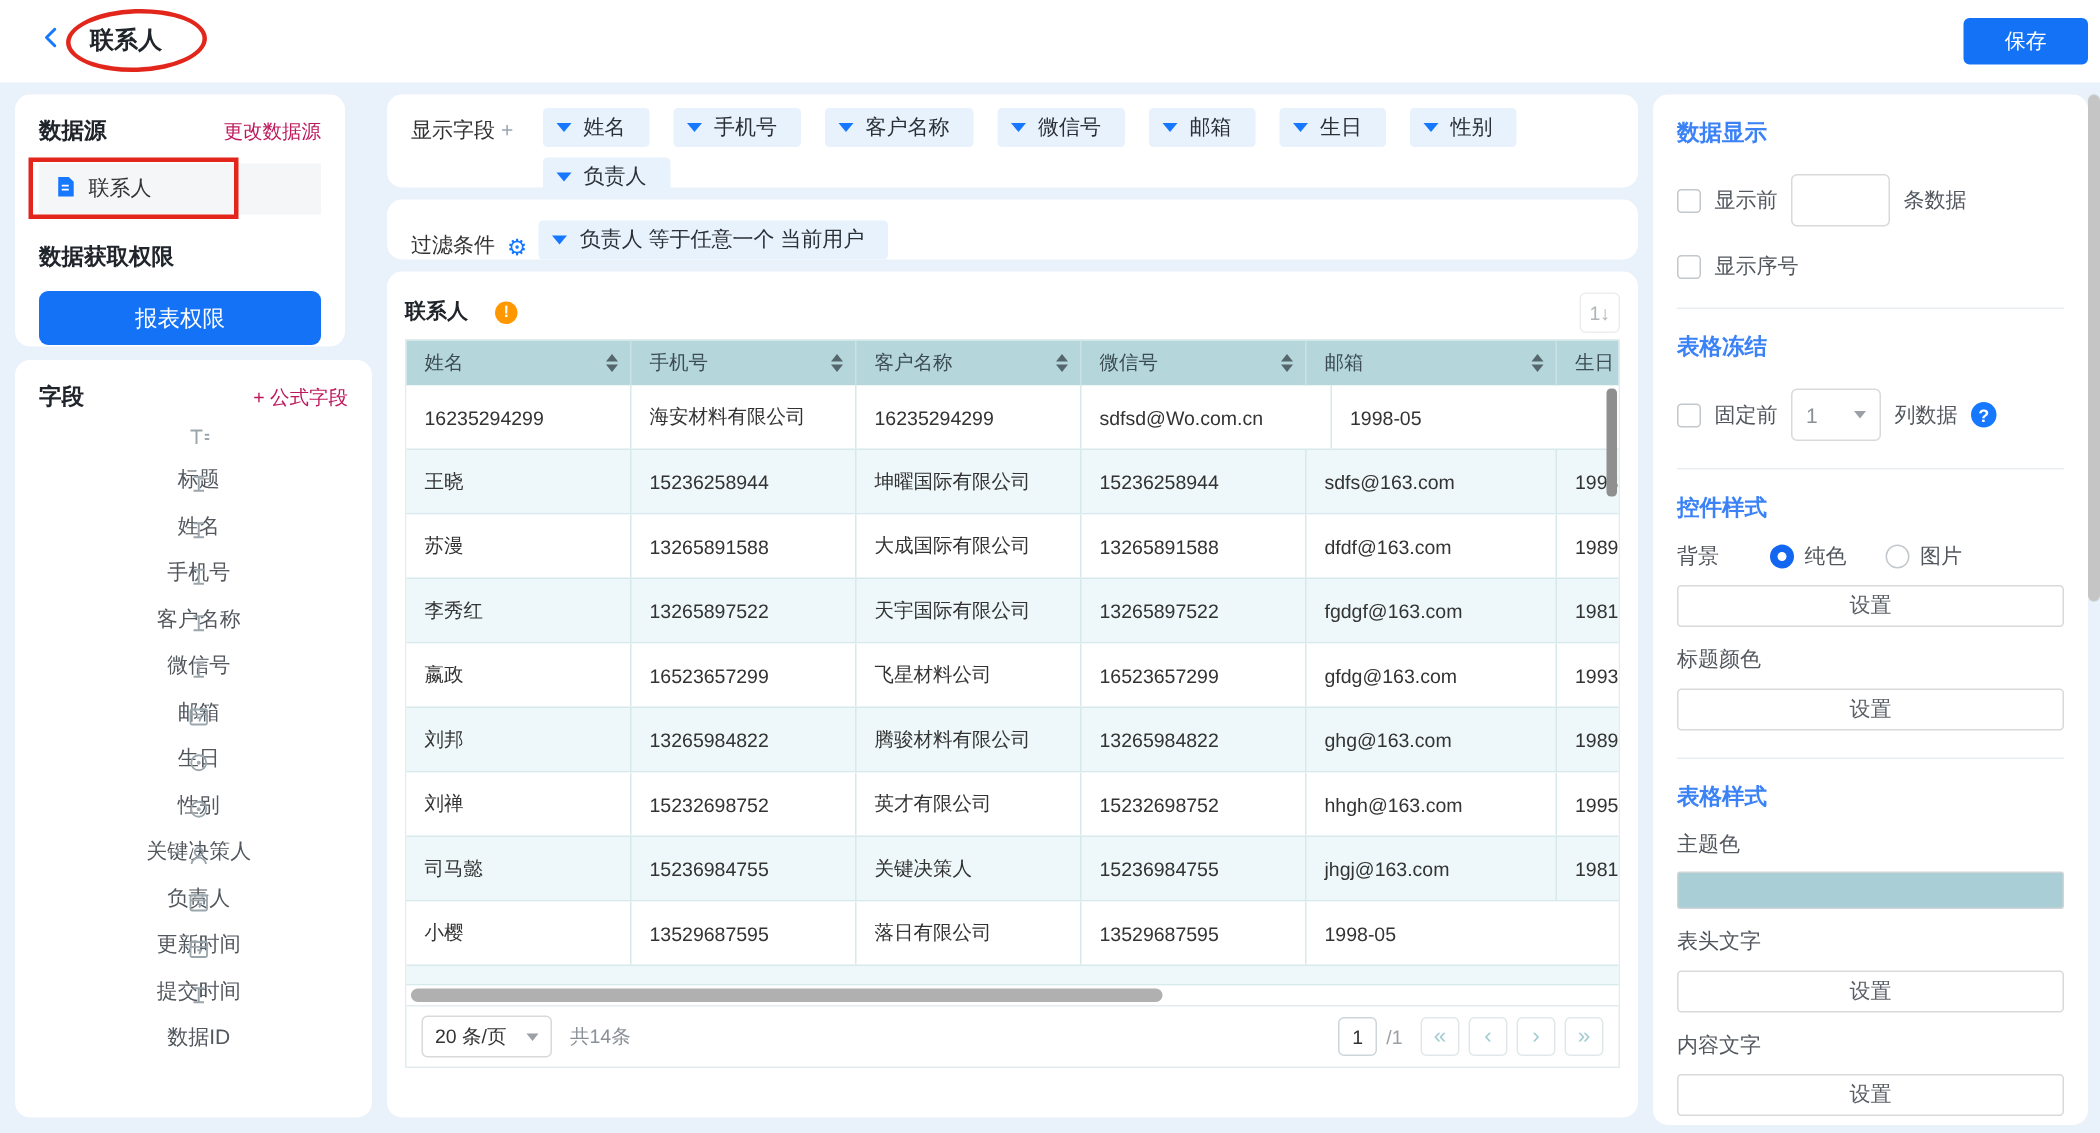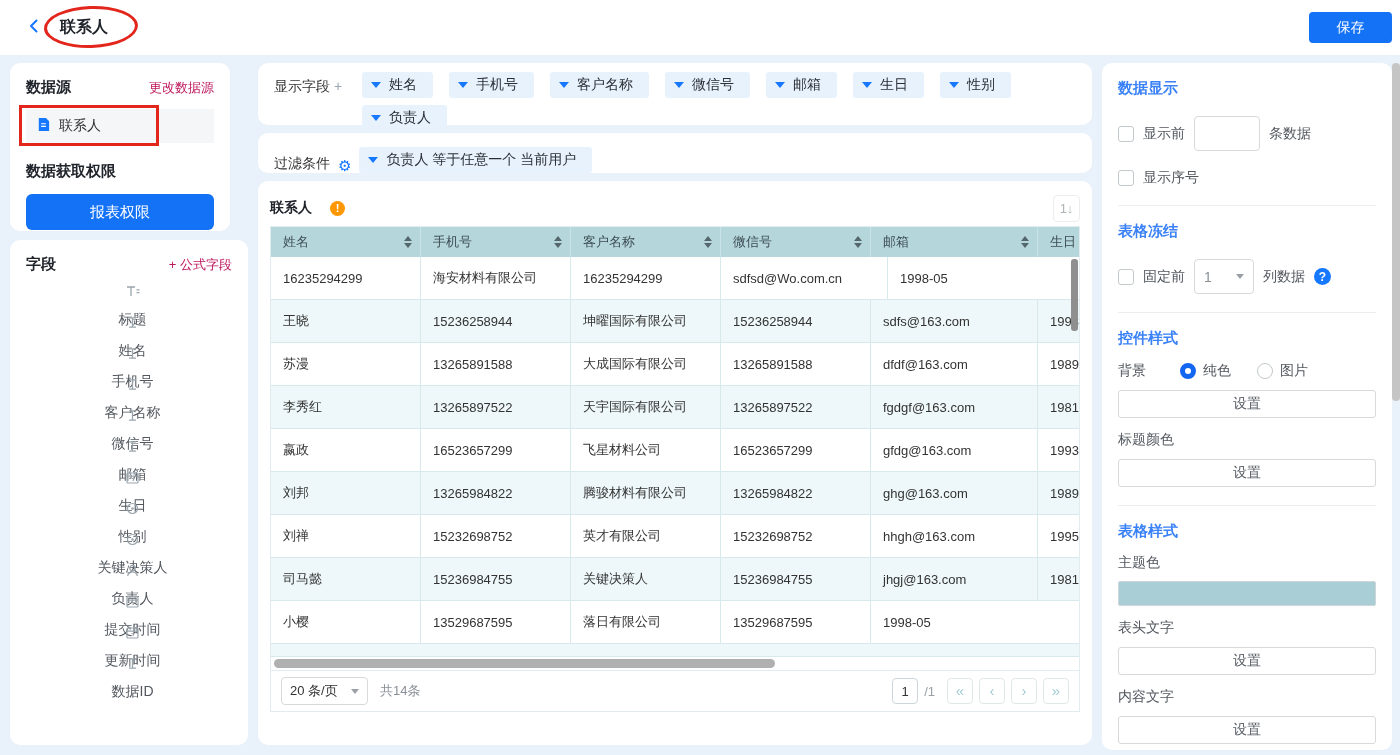--- a/index.html
+++ b/index.html
@@ -202,28 +202,28 @@
             <circle cx="7.5" cy="5" r="2.7"></circle>
             <path d="M2.6 13c.7-2.8 2.6-4.2 4.9-4.2s4.2 1.4 4.9 4.2"></path>
           </svg></span>
         <span>负责人</span>
       </div>
       <div class="field-item">
         <span><svg width="15" height="15" viewBox="0 0 15 15" fill="none" stroke="#9aa5ac" stroke-width="1.2">
             <rect x="2" y="3" width="11" height="10" rx="1"></rect>
             <path d="M2 6.2h11M5 1.8v2.6M10 1.8v2.6M6.5 8.5h2.5L7.8 11"></path>
           </svg></span>
-        <span>提交时间</span>
+        <span>更新时间</span>
       </div>
       <div class="field-item">
         <span><svg width="15" height="15" viewBox="0 0 15 15" fill="none" stroke="#9aa5ac" stroke-width="1.2">
             <rect x="2" y="3" width="11" height="10" rx="1"></rect>
             <path d="M2 6.2h11M5 1.8v2.6M10 1.8v2.6M6.5 8.5h2.5L7.8 11"></path>
           </svg></span>
-        <span>更新时间</span>
+        <span>提交时间</span>
       </div>
       <div class="field-item">
         <span><svg width="15" height="15" viewBox="0 0 15 15" fill="none" stroke="#9aa5ac" stroke-width="1.3">
             <path d="M4 2.8h7M4 12.2h7M7.5 2.8v9.4"></path>
           </svg></span>
         <span>数据ID</span>
       </div>
     </div>
 </div>
 

